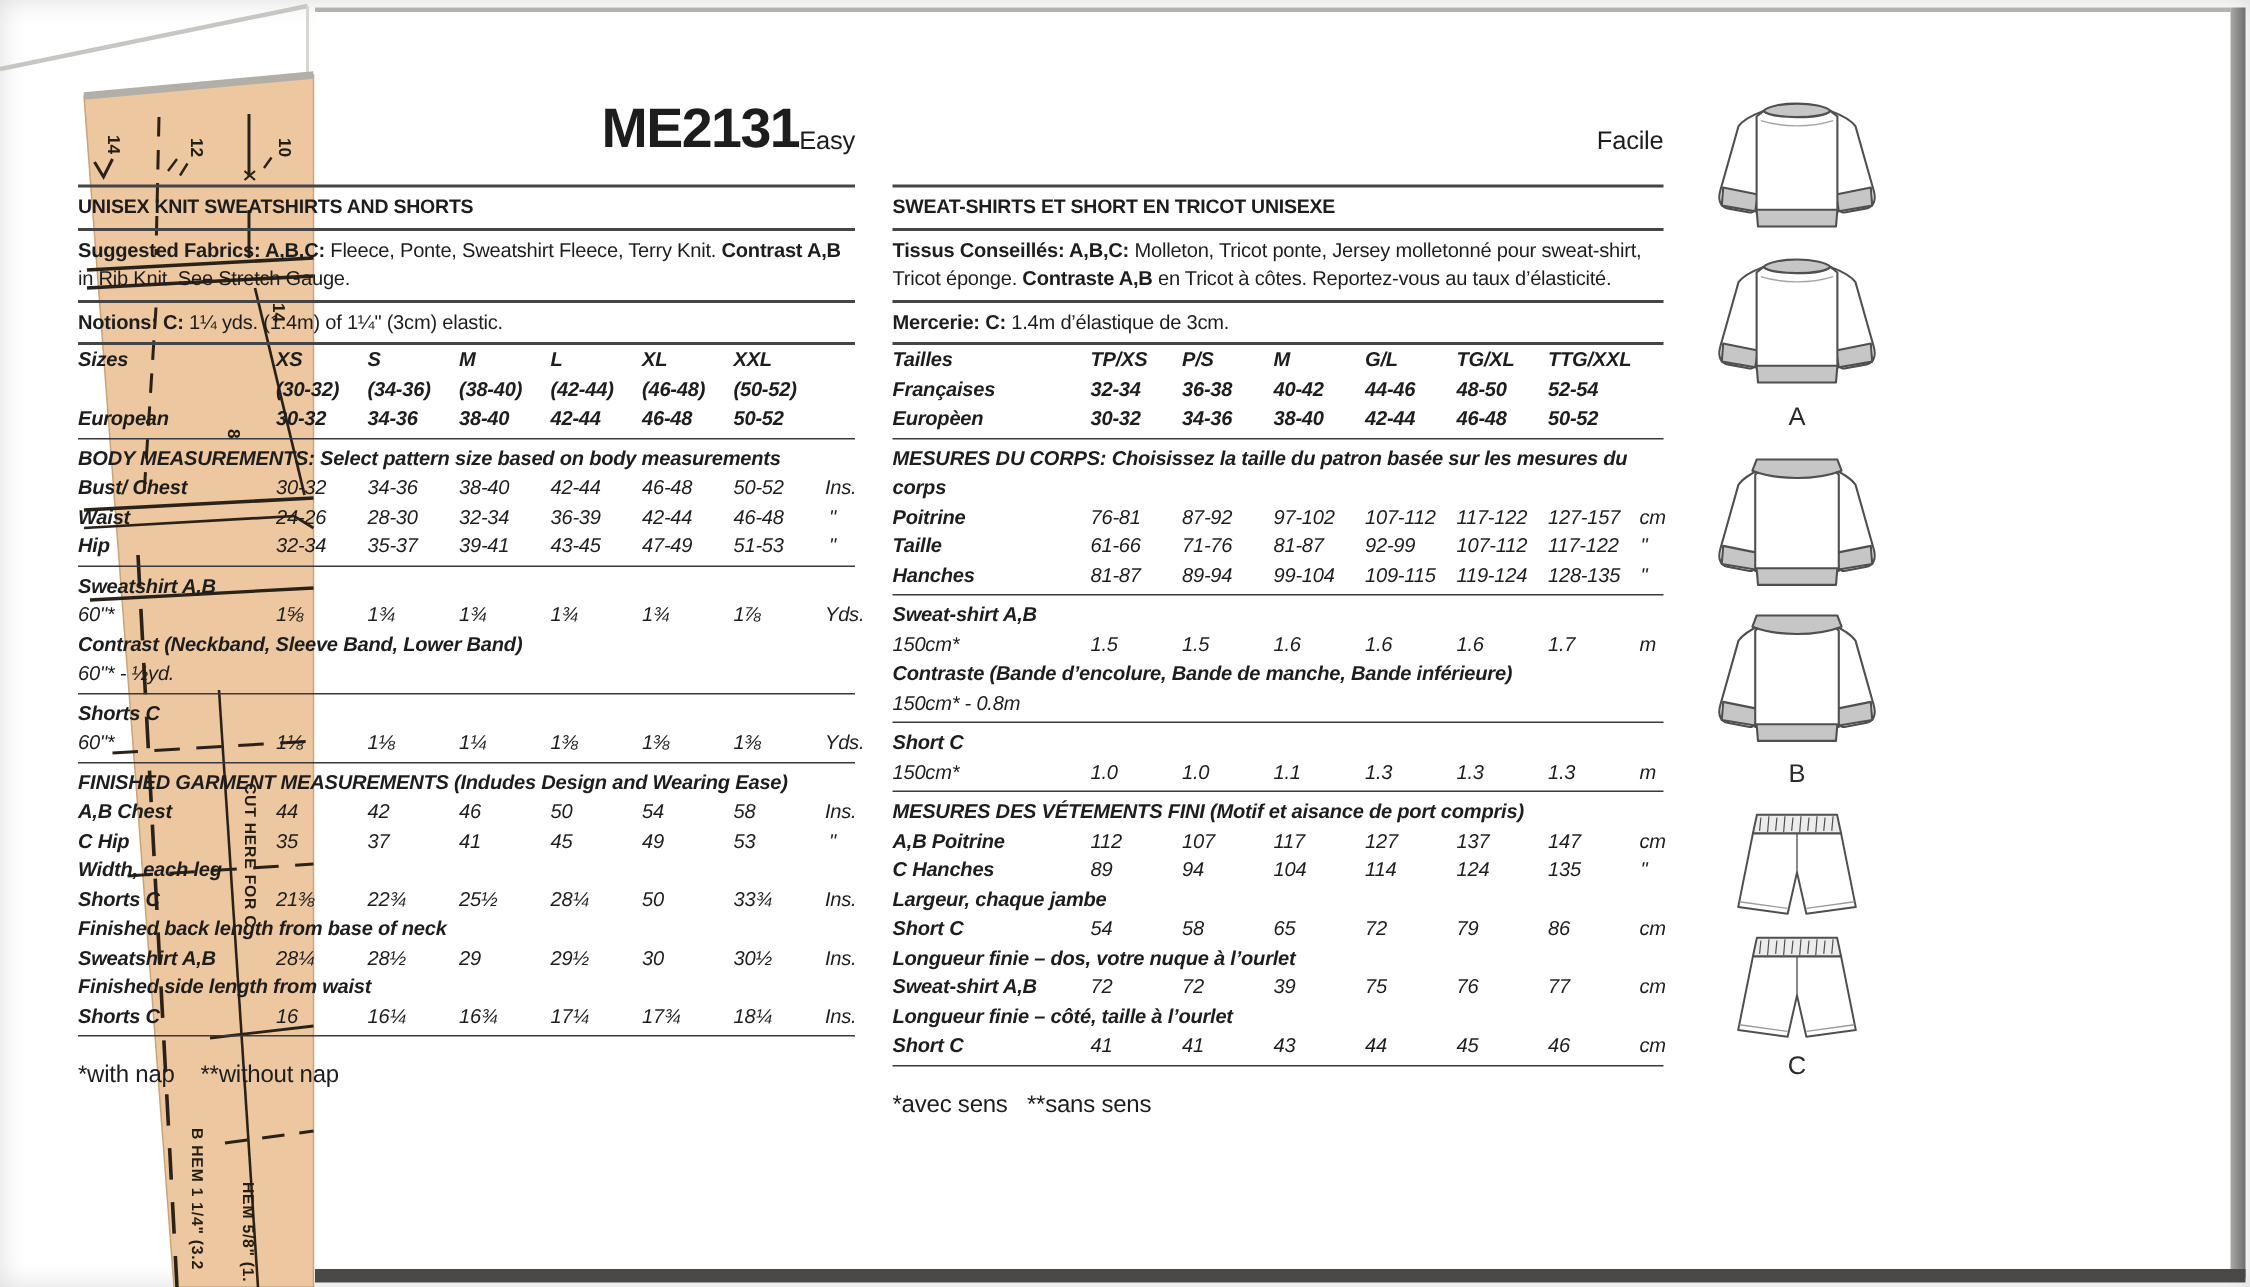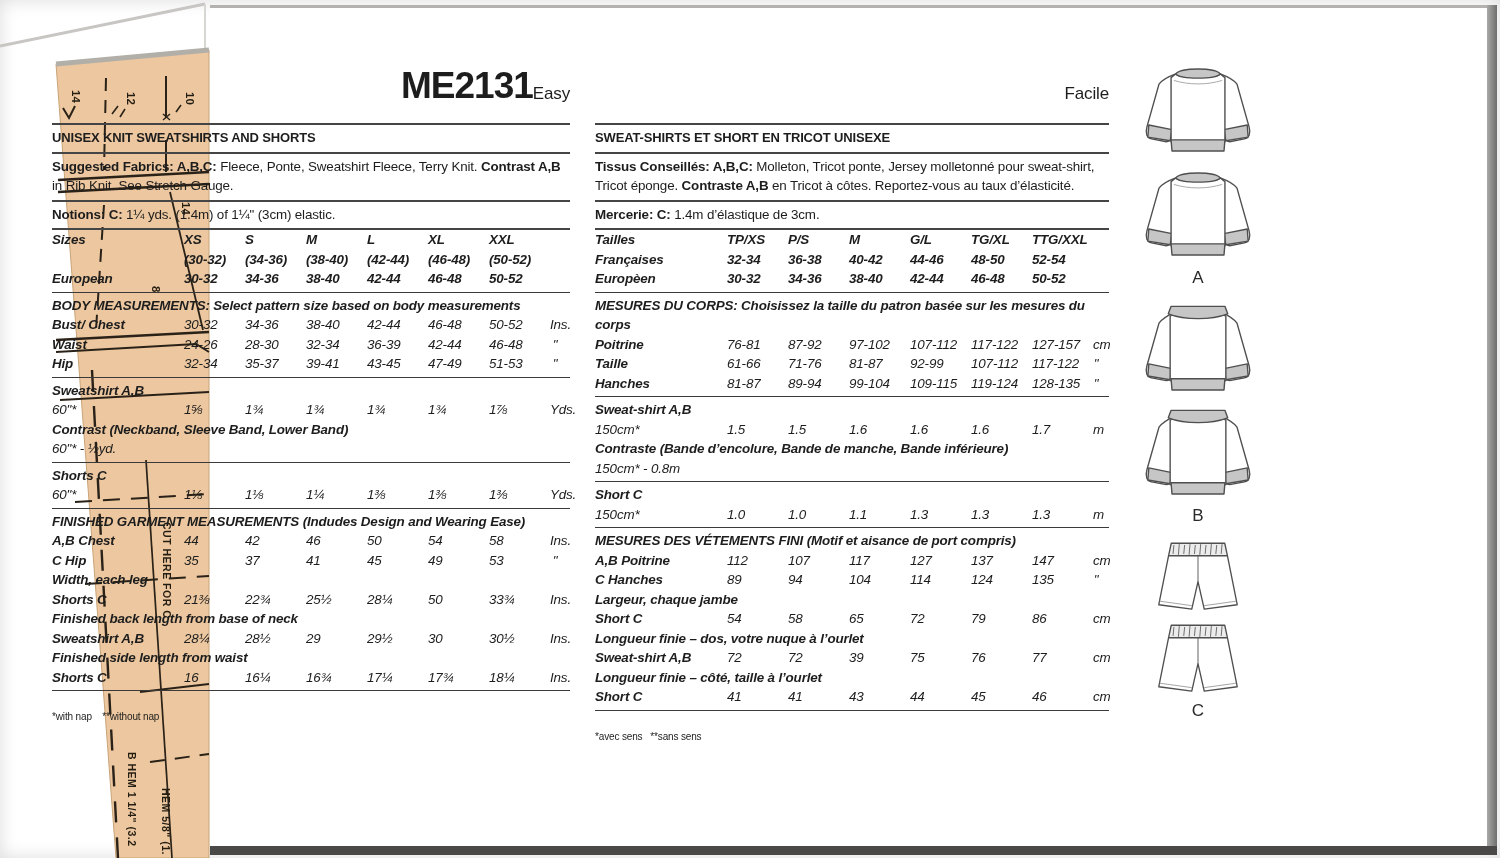--- a/index.html
+++ b/index.html
@@ -24,21 +24,21 @@
   .difficulty{font-size:17px;line-height:1.1;}
   .doc-title{font-size:13px;font-weight:700;padding:3px 0 4px 0;border-bottom:2px solid #454545;}
   .para{padding:3px 0 4px 0;border-bottom:2px solid #454545;}
   .b{font-weight:700;}
   .trow{display:flex;align-items:baseline;min-height:19.5px;font-style:italic;}
   .trow.full{display:block;}
   .lab{width:132px;flex:none;}
   .val{width:61px;flex:none;}
   .unit{flex:1;text-align:center;padding-right:10px;}
   .rule{border-top:1.6px solid #3a3a3a;margin:3px 0;}
-  .footnote{margin-top:16px;font-size:10px;white-space:pre;}
+  .footnote{margin-top:16px;font-size:16px;white-space:pre;}
   
   .figs{position:absolute;left:1122px;top:60px;width:152px;display:flex;flex-direction:column;
         align-items:center;}
   .fig-label{font-size:17px;color:#2a2a2a;margin:0 0 10px 0;line-height:1.2;}
   svg text{font-family:"Liberation Sans",sans-serif;}
 </style>
 </head>
 <body>
 
 <div class="page">

